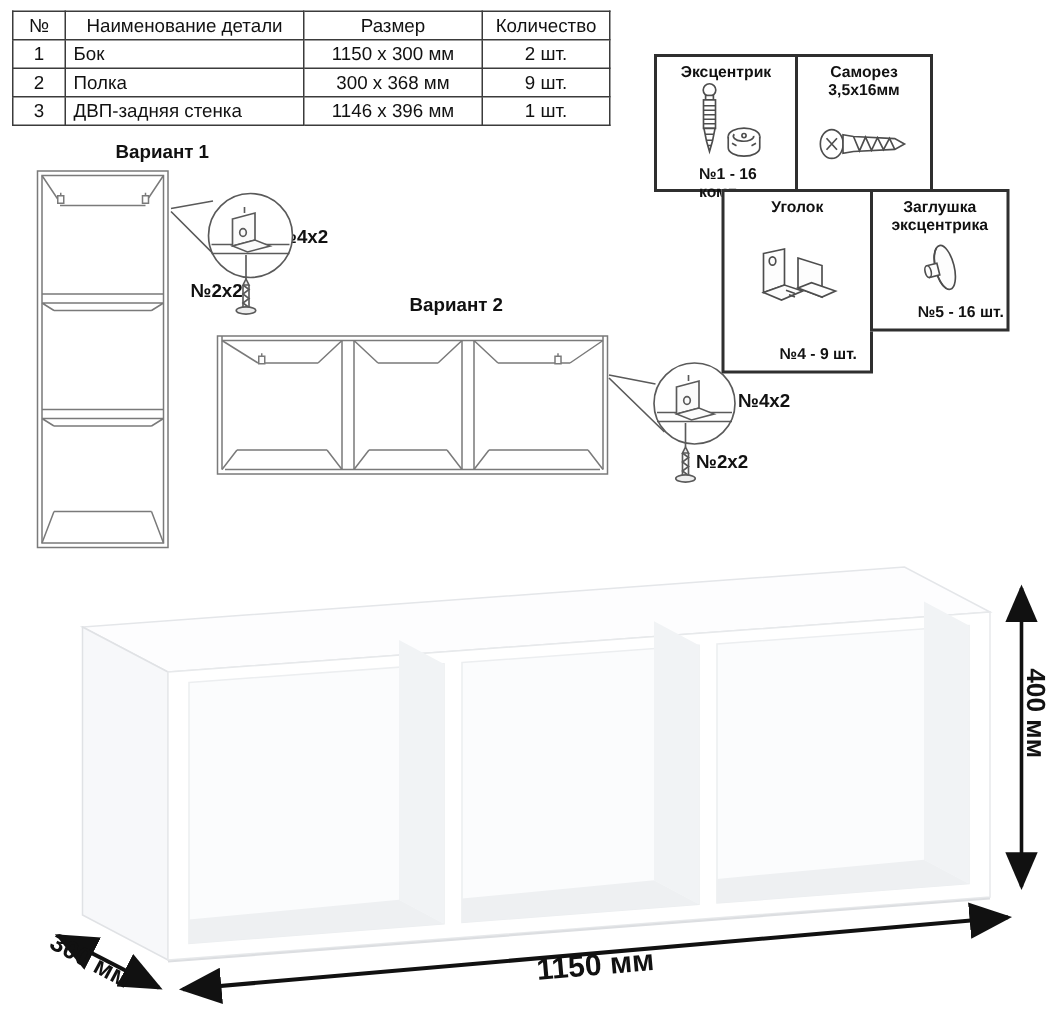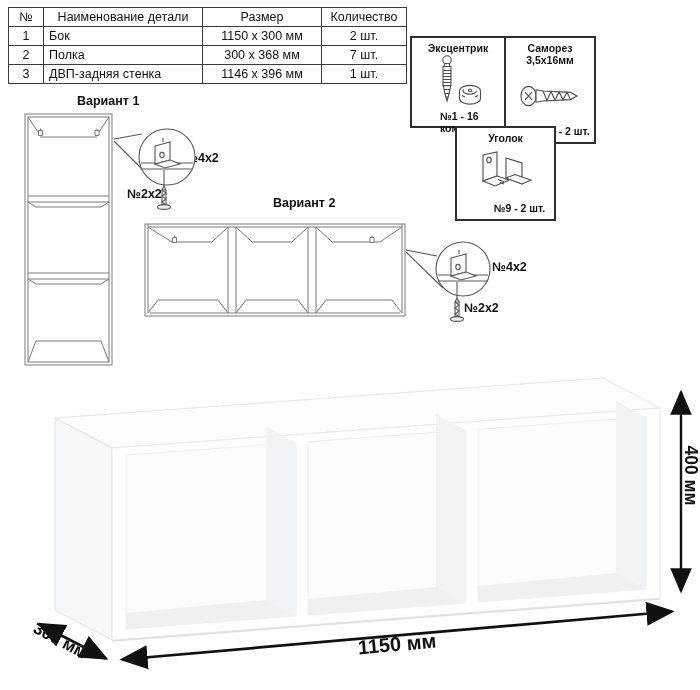--- a/index.html
+++ b/index.html
@@ -6,21 +6,21 @@
   #sheet{position:relative;width:700px;height:690px;background:#ffffff;overflow:hidden;
          font-family:"Liberation Sans","DejaVu Sans",sans-serif;color:#111;}
   
   #parts-table{position:absolute;left:8px;top:7px;border-collapse:collapse;font-size:12.5px;}
   #parts-table td{border:1.6px solid #3b3b3b;height:18px;padding:0 5px;text-align:center;white-space:nowrap;background:#fff;}
   #parts-table td.c-name{text-align:left;width:148px;}
   #parts-table td.c-num{width:24px;}
   #parts-table td.c-size{width:108px;}
   #parts-table td.c-qty{width:74px;}
   
-  .hw-row{position:absolute;display:flex;}
+  .hw-row{position:absolute;display:flex;margin-left:26px;}
   #hw-row1{left:410px;top:36px;}
   #hw-row2{left:455px;top:126px;}
   .hw-cell{box-sizing:border-box;border:2px solid #2f2f2f;margin-left:-2px;background:#fff;
            display:flex;flex-direction:column;align-items:center;}
   .hw-cell:first-child{margin-left:0;}
   .hw-cell .hw-name{font-weight:bold;font-size:10.5px;line-height:1.18;text-align:center;margin-top:4px;}
   .hw-cell .hw-icon{flex:1;display:flex;align-items:center;justify-content:center;}
   .hw-cell .hw-count{font-weight:bold;font-size:10.5px;margin-bottom:5px;padding-left:28px;}
   
   .v-title{position:absolute;font-weight:bold;font-size:12.5px;white-space:nowrap;padding-left:40px;}
@@ -47,21 +47,21 @@
     <tr>
       <td class="c-num">1</td>
       <td class="c-name">Бок</td>
       <td class="c-size">1150 x 300 мм</td>
       <td class="c-qty">2 шт.</td>
     </tr>
     <tr>
       <td class="c-num">2</td>
       <td class="c-name">Полка</td>
       <td class="c-size">300 x 368 мм</td>
-      <td class="c-qty">7 шт.</td>
+      <td class="c-qty">9 шт.</td>
     </tr>
     <tr>
       <td class="c-num">3</td>
       <td class="c-name">ДВП-задняя стенка</td>
       <td class="c-size">1146 x 396 мм</td>
       <td class="c-qty">1 шт.</td>
     </tr>
     </tbody>
   </table>
 
@@ -99,35 +99,51 @@
             <path d="M17 10.8 L24 12 L51.5 13.4 L58 17 L51.5 20.6 L24 22 L17 23.2 Z"></path>
             <path d="M24 12 L28 21.6 L32 12.4 L36 21.2 L40 12.8 L44 20.8 L48 13.2 L51.5 20.6" fill="none"></path>
           </g>
         </svg>
       </div>
       <div class="hw-count">№2 - 2 шт.</div>
     </div>
   </div>
 
   <div id="hw-row2" class="hw-row">
-    <div class="hw-cell" style="width:101px;height:95px;">
+    <div class="hw-cell" style="width:101px;height:123px;">
       <div class="hw-name">Уголок</div>
       <div class="hw-icon">
         <svg width="60" height="46" viewBox="0 0 60 46" style="position:static;">
           <g stroke="#4d4d4d" stroke-width="1.1" fill="#fdfdfd">
             <path d="M7 5 L21 2 L21 26 L7 31 Z"></path>
             <ellipse cx="13" cy="10" rx="2.2" ry="2.8"></ellipse>
             <path d="M7 31 L21 26 L33 30 L19 36 Z"></path>
             <path d="M30 8 L46 13 L46 34 L30 28 Z"></path>
             <path d="M30 28 L46 34 L55 30 L39 24.5 Z"></path>
             <path d="M22 29.5 l6 2.2 M24 32.5 l4 1.4" fill="none"></path>
           </g>
         </svg>
       </div>
-      <div class="hw-count">№9 - 2 шт.</div>
+      <div class="hw-count">№4 - 9 шт.</div>
+    </div>
+    <div class="hw-cell" style="width:93px;height:95px;">
+      <div class="hw-name">
+        <span>Заглушка</span><br><span>эксцентрика</span>
+      </div>
+      <div class="hw-icon">
+        <svg width="36" height="44" viewBox="0 0 36 44" style="position:static;">
+          <g stroke="#4d4d4d" stroke-width="1.1" fill="#fdfdfd" transform="rotate(-14 18 22)">
+            <ellipse cx="21" cy="22" rx="6.2" ry="15"></ellipse>
+            <path d="M18.5 8.2 a6.2 15 0 0 0 0 27.6" fill="none"></path>
+            <rect x="9.5" y="18" width="7" height="8"></rect>
+            <ellipse cx="9.5" cy="22" rx="2" ry="4"></ellipse>
+          </g>
+        </svg>
+      </div>
+      <div class="hw-count">№5 - 16 шт.</div>
     </div>
   </div>
 
   <div class="v-title" style="left:37px;top:94px;">Вариант 1</div>
   <div class="v-title" style="left:233px;top:196px;text-align:right;">Вариант 2</div>
 
   <div class="callout-label" style="left:184px;top:151px;">№4х2</div>
   <div class="callout-label" style="left:127px;top:187px;">№2х2</div>
   <div class="callout-label" style="left:492px;top:260px;">№4х2</div>
   <div class="callout-label" style="left:464px;top:301px;">№2х2</div>

